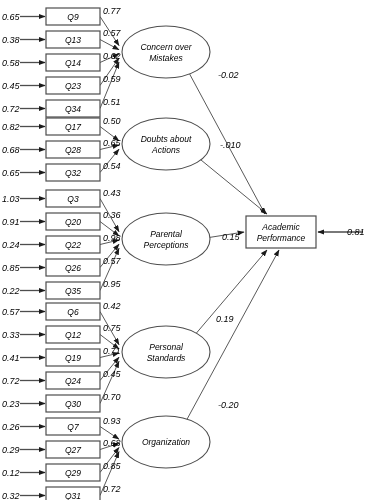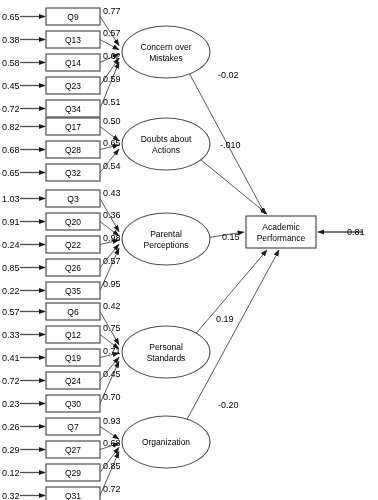--- a/index.html
+++ b/index.html
@@ -1,18 +1,18 @@
 <!DOCTYPE html>
 <html><head>
 <meta charset="utf-8">
 <style>
   html,body{margin:0;padding:0;background:#ffffff;}
   body{width:378px;height:500px;overflow:hidden;
        font-family:"Liberation Sans","DejaVu Sans",sans-serif;}
-  #diagram{position:relative;width:378px;height:500px;}
+  #diagram{position:relative;width:378px;height:500px;font-style:italic;}
   svg{position:absolute;left:0;top:0;width:378px;height:500px;}
   .ind-box{fill:#ffffff;stroke:#4d4d4d;stroke-width:1.2;}
   .out-box{fill:#ffffff;stroke:#4d4d4d;stroke-width:1.2;}
   .ellipse{fill:#ffffff;stroke:#4d4d4d;stroke-width:1.1;}
   .path-line{stroke:#5a5a5a;stroke-width:1;fill:none;}
   .err-line{stroke:#4d4d4d;stroke-width:1.3;fill:none;}
   text{fill:#000000;font-family:"Liberation Sans","DejaVu Sans",sans-serif;}
   .t-ind{font-size:8.5px;text-anchor:middle;}
   .t-err{font-size:9px;text-anchor:start;}
   .t-load{font-size:9px;text-anchor:start;}

